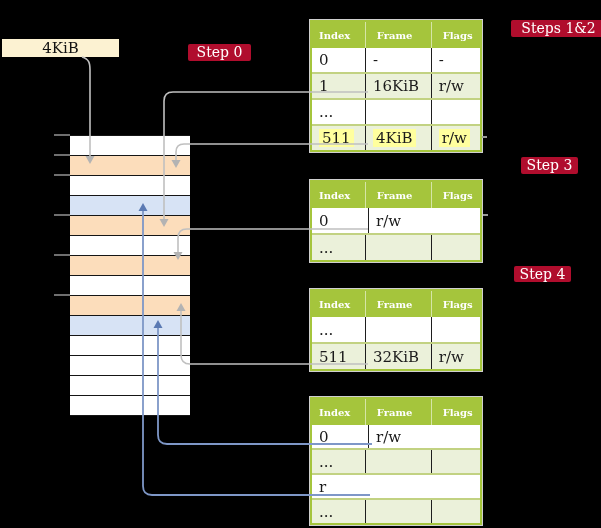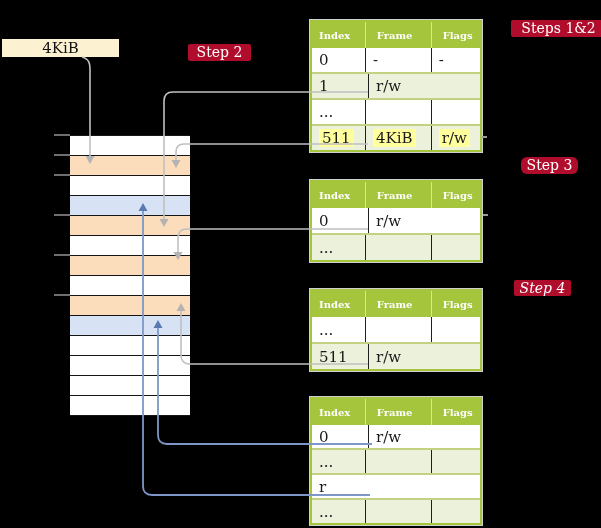--- a/index.html
+++ b/index.html
@@ -6,22 +6,22 @@
   .stage{position:relative;width:601px;height:528px;overflow:hidden;background:var(--bg,#000);
          font-family:"DejaVu Serif","Liberation Serif",serif;}
   
   .frame-box{position:absolute;left:2px;top:39px;width:117px;height:18px;background:var(--cream);
              color:#111;font-size:15px;line-height:18px;text-align:center;}
   
   .steplbl{position:absolute;background:var(--crimson);color:var(--label-text);font-size:14px;
            text-align:center;border-radius:2px;white-space:nowrap;}
   .lbl-step0 {left:188px;top:44px; width:63px;height:17px;line-height:17px;}
   .lbl-steps12{left:511px;top:20px; width:95px;height:17px;line-height:17px;}
-  .lbl-step3{left:521px;top:157px;width:57px;height:17px;line-height:17px;border-radius:6px;}
-  .lbl-step4{left:514px;top:280px;width:57px;height:16px;line-height:16px;font-style:italic;}
+  .lbl-step3{left:521px;top:157px;width:57px;height:17px;line-height:17px;}
+  .lbl-step4{left:514px;top:266px;width:57px;height:16px;line-height:16px;}
   
   .memcol{position:absolute;left:70px;top:135px;width:120px;}
   .mem-row{height:19px;border-top:1px solid #151515;}
   .mem-row:last-child{border-bottom:1px solid #151515;}
   .mem-row.white {background:var(--white-frame);}
   .mem-row.orange{background:var(--orange-frame);}
   .mem-row.blue  {background:var(--blue-frame);}
   .tick{position:absolute;left:54px;width:16px;height:2px;background:var(--tick-gray);}
   
   .ptable{position:absolute;left:310px;width:172px;box-sizing:border-box;background:#fff;
@@ -48,21 +48,21 @@
   .bline{stroke:var(--blue-line);stroke-width:1.8;fill:none;}
   .ghead{fill:var(--gray-head);} .bhead{fill:var(--blue-head);}
 </style>
 </head>
 <body>
 
 <div class="stage">
 
   <div class="frame-box">4KiB</div>
 
-  <div class="steplbl lbl-step0">Step 2</div>
+  <div class="steplbl lbl-step0">Step 0</div>
   <div class="steplbl lbl-steps12">Steps 1&amp;2</div>
   <div class="steplbl lbl-step3">Step 3</div>
   <div class="steplbl lbl-step4">Step 4</div>
 
   <div class="memcol" id="memcol">
       <div class="mem-row white"></div>
       <div class="mem-row orange"></div>
       <div class="mem-row white"></div>
       <div class="mem-row blue"></div>
       <div class="mem-row orange"></div>
@@ -99,20 +99,23 @@
         </div>
         <div class="cell">
           <span>-</span>
         </div>
       </div>
       <div class="trow shaded">
         <div class="cell">
           <span>1</span>
         </div>
         <div class="cell">
+          <span>16KiB</span>
+        </div>
+        <div class="cell">
           <span>r/w</span>
         </div>
       </div>
       <div class="trow">
         <div class="cell">
           <span>...</span>
         </div>
         <div class="cell"></div>
         <div class="cell"></div>
       </div>
@@ -159,20 +162,23 @@
       <div class="trow">
         <div class="cell">
           <span>...</span>
         </div>
         <div class="cell"></div>
         <div class="cell"></div>
       </div>
       <div class="trow shaded">
         <div class="cell">
           <span>511</span>
+        </div>
+        <div class="cell">
+          <span>32KiB</span>
         </div>
         <div class="cell">
           <span>r/w</span>
         </div>
       </div>
     </div>
   <div class="ptable t4">
       <div class="thead">
         <div class="hcell">Index</div>
         <div class="hcell">Frame</div>

